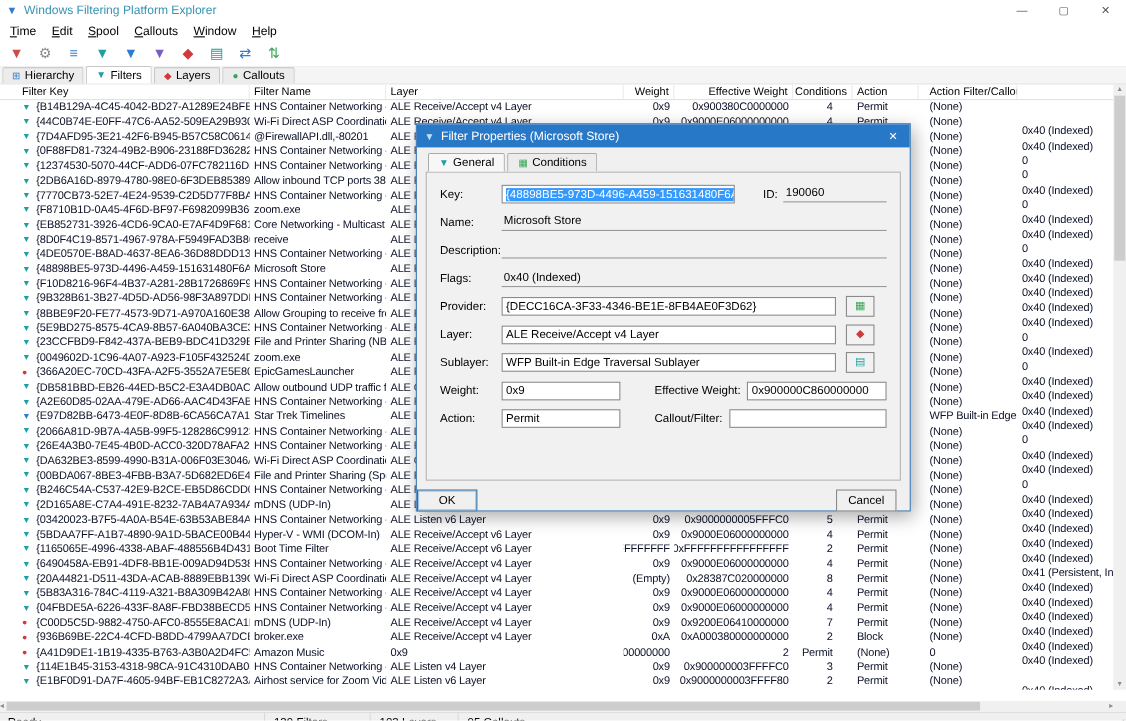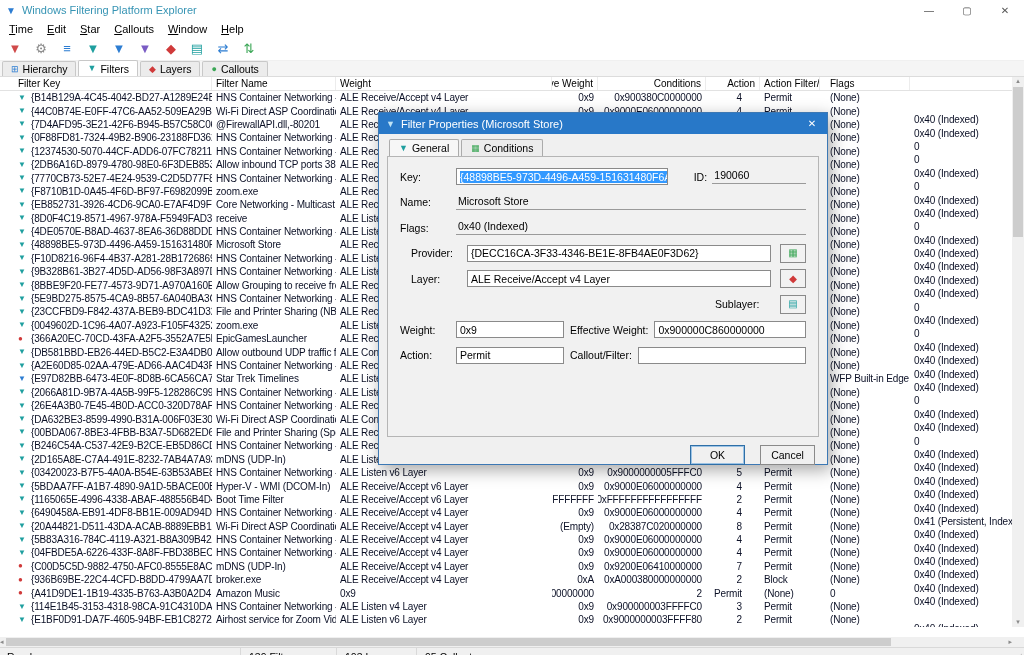--- a/index.html
+++ b/index.html
@@ -29,21 +29,21 @@
   .tab.active{background:#fff;height:16px;}
   .tab .glyph{font-size:9px;line-height:1;}
 
   
   .table-area{position:relative;height:560px;background:#fff;}
   .thead{display:flex;height:14px;background:#fff;border-bottom:1px solid #e2e2e2;font-size:10px;width:1012px;}
   .hcell{display:flex;align-items:center;border-right:1px solid #ececec;padding:0 4px;white-space:nowrap;overflow:hidden;}
   .rows{height:536px;overflow:hidden;width:1012px;}
   .trow{display:flex;height:13.4px;align-items:center;font-size:10px;letter-spacing:-0.15px;white-space:nowrap;color:#0b1026;}
   .cell{display:flex;align-items:center;height:100%;padding:0 4px;overflow:hidden;white-space:nowrap;}
-  .cols>div:nth-of-type(1){width:212px;padding-left:18px;}
+  .cols>div:nth-of-type(1){width:212px;padding-left:5px;margin-left:15px;}
   .cols>div:nth-of-type(2){width:124px;}
   .cols>div:nth-of-type(3){width:216px;}
   .cols>div:nth-of-type(4){width:46px;justify-content:flex-end;text-align:right;}
   .cols>div:nth-of-type(5){width:108px;justify-content:flex-end;text-align:right;}
   .cols>div:nth-of-type(6){width:54px;justify-content:flex-end;text-align:right;padding-right:18px;}
   .cols>div:nth-of-type(7){width:60px;}
   .cols>div:nth-of-type(8){width:90px;padding-left:10px;}
   .cols>div:nth-of-type(9){flex:1;margin-top:44px;}
   .thead.cols>div:nth-of-type(6){padding-right:4px;}
   .row-icon{width:13px;display:inline-block;font-size:8px;line-height:1;flex:none;}
@@ -71,57 +71,57 @@
   
   .dialog{position:absolute;left:378px;top:112px;width:450px;height:353px;background:#f0f0f0;border:1px solid #3c78b4;box-shadow:3px 5px 16px rgba(0,0,0,.35);z-index:10;}
   .dlg-titlebar{height:21px;background:#2878c8;display:flex;align-items:center;color:#fff;padding-left:7px;gap:6px;font-size:11px;}
   .dlg-title-icon{font-size:9px;color:#bfe3f5;}
   .dlg-close{margin-left:auto;width:30px;height:100%;display:flex;align-items:center;justify-content:center;font-size:10px;}
   .dlg-tabs{display:flex;padding:5px 8px 0 10px;}
   .dlg-tab{display:flex;align-items:center;gap:4px;padding:2px 9px;border:1px solid #ababab;border-bottom:none;background:#ececec;font-size:10.5px;border-radius:2px 2px 0 0;margin-right:2px;}
   .dlg-tab.active{background:#f7f7f7;}
   .dlg-tab .glyph{font-size:9px;line-height:1;}
   .dlg-group{margin:0 8px;border:1px solid #b5b5b5;background:#f1f1f1;padding:11px 12px 6px 12px;height:281px;}
-  .frow{display:flex;align-items:center;margin-bottom:8.5px;height:17px;justify-content:flex-end;}
+  .frow{display:flex;align-items:center;margin-bottom:8.5px;height:17px;}
   .flabel{width:56px;font-size:10.5px;flex:none;}
   .tbox{border:1px solid #8a8a8a;background:#fff;height:17px;font-size:10.5px;padding:0 3px;display:flex;align-items:center;overflow:hidden;white-space:nowrap;}
   .keybox{width:226px;}
   .keybox .sel{background:#3399ff;color:#fff;}
   .idlabel{margin-left:26px;width:20px;font-size:10.5px;}
   .ufield{border-bottom:1px solid #9a9a9a;height:15px;font-size:10.5px;padding:0 2px;overflow:hidden;white-space:nowrap;}
   .ufield.flex{flex:1;}
   .idfield{width:100px;}
   .bigbox{width:304px;}
   .iconbtn{width:26px;height:19px;border:1px solid #8a8a8a;background:#f2f2f2;margin-left:9px;display:flex;align-items:center;justify-content:center;}
   .iconbtn .glyph{font-size:10px;line-height:1;}
   .smbox{width:108px;}
-  .lbl2{margin-left:6px;margin-right:6px;font-size:10.5px;}
+  .lbl2{margin-left:31px;margin-right:6px;font-size:10.5px;}
   .growbox{flex:1;}
-  .dlg-buttons{display:flex;justify-content:flex-end;gap:15px;margin:8px 12px 16px 0;}
+  .dlg-buttons{display:flex;justify-content:space-between;gap:0;margin:8px 12px 16px 0;}
   .btn{width:55px;height:20px;border:1px solid #8a8a8a;background:#f0f0f0;display:flex;align-items:center;justify-content:center;font-size:10.5px;}
   .btn.ok{border-color:#2f6fa7;box-shadow:inset 0 0 0 1px #9cc3e5;}
 </style>
 </head>
 <body>
 
 <div class="titlebar">
   <span class="app-icon">▼</span>
   <span class="title-text">Windows Filtering Platform Explorer</span>
   <div class="win-controls">
     <div class="win-btn">—</div>
     <div class="win-btn">▢</div>
     <div class="win-btn">✕</div>
   </div>
 </div>
 
 <div class="menubar">
 
 <span class="menu-item">Time</span>
     <span class="menu-item">Edit</span>
-    <span class="menu-item">Star</span>
+    <span class="menu-item">Spool</span>
     <span class="menu-item">Callouts</span>
     <span class="menu-item">Window</span>
     <span class="menu-item">Help</span>
   </div>
 
 <div class="toolbar">
 
 <div class="tb-btn">
       <span class="glyph" style="color: rgb(208, 74, 74);">▼</span>
     </div>
@@ -172,20 +172,21 @@
       <span class="glyph" style="color: rgb(58, 166, 85);">●</span>
       <span>Callouts</span>
     </div>
   </div>
 
 <div class="table-area">
   <div class="thead cols">
 
   <div class="hcell">Filter Key</div>
       <div class="hcell">Filter Name</div>
+      <div class="hcell">Layer</div>
       <div class="hcell">Weight</div>
       <div class="hcell">Effective Weight</div>
       <div class="hcell">Conditions</div>
       <div class="hcell">Action</div>
       <div class="hcell">Action Filter/Callout</div>
       <div class="hcell">Flags</div>
     </div>
   <div class="rows">
 
   <div class="trow cols">
@@ -801,20 +802,24 @@
         </div>
       <span class="idlabel">ID:</span>
       <div class="ufield idfield">190060</div>
     </div>
 
     <div class="frow">
       <span class="flabel">Name:</span>
       <div class="ufield flex">Microsoft Store</div>
     </div>
 
+    <div class="frow">
+      <span class="flabel">Description:</span>
+      <div class="ufield flex"></div>
+    </div>
 
     <div class="frow">
       <span class="flabel">Flags:</span>
       <div class="ufield flex">0x40 (Indexed)</div>
     </div>
 
     <div class="frow">
       <span class="flabel">Provider:</span>
       <div class="tbox bigbox">{DECC16CA-3F33-4346-BE1E-8FB4AE0F3D62}</div>
       <div class="iconbtn">
@@ -825,20 +830,21 @@
     <div class="frow">
       <span class="flabel">Layer:</span>
       <div class="tbox bigbox">ALE Receive/Accept v4 Layer</div>
       <div class="iconbtn">
           <span class="glyph" style="color:#d03a3a">◆</span>
         </div>
     </div>
 
     <div class="frow">
       <span class="flabel">Sublayer:</span>
+      <div class="tbox bigbox">WFP Built-in Edge Traversal Sublayer</div>
       <div class="iconbtn">
           <span class="glyph" style="color:#1f9f9f">▤</span>
         </div>
     </div>
 
     <div class="frow">
       <span class="flabel">Weight:</span>
       <div class="tbox smbox">0x9</div>
       <span class="lbl2">Effective Weight:</span>
       <div class="tbox growbox">0x900000C860000000</div>

